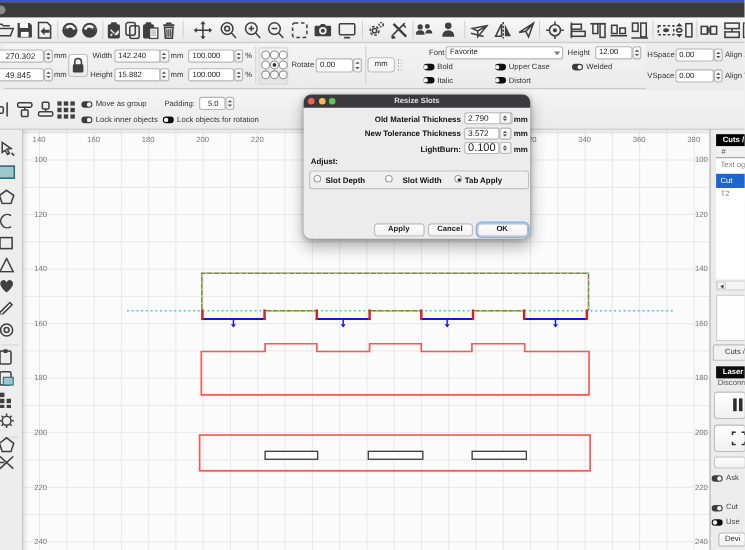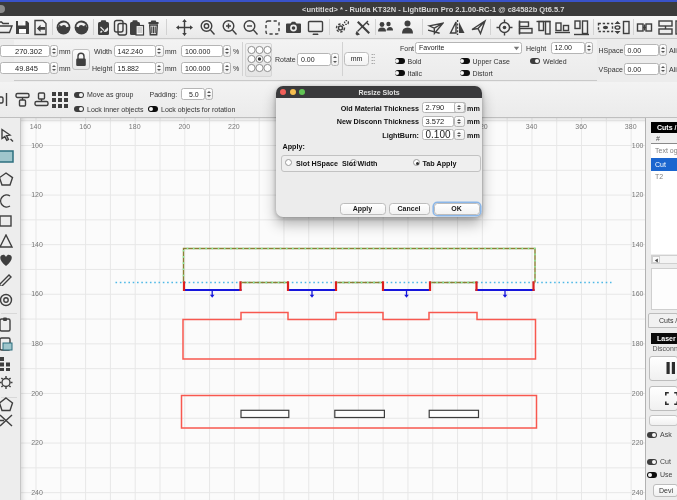--- a/index.html
+++ b/index.html
@@ -4,21 +4,21 @@
 <style>
 * { margin:0; padding:0; box-sizing:border-box; }
 html,body { width:677px; height:500px; overflow:hidden; }
 body { font-family:"Liberation Sans", sans-serif; position:relative; background:#ececec; }
 .abs { position:absolute; }
 #titleblue { left:0; top:0; width:677px; height:2px; background:#3952c8; }
 #titlebar { left:0; top:2px; width:677px; height:14px; background:#3b3b3b; }
 #titlebar .dot { position:absolute; left:-3px; top:3px; width:8px; height:8px; border-radius:50%; background:#8b8b8b; }
 #titlebar .ttl { position:absolute; left:302px; top:2.5px; font-size:7.5px; font-weight:bold; color:#d6d6d6; letter-spacing:0px; white-space:nowrap; }
 #tb1 { left:0; top:16px; width:677px; height:23px; background:linear-gradient(#f7f7f7,#e9e9e9); border-bottom:1px solid #c9c9c9; }
-#tb2 { left:14px; top:40px; width:583px; height:41px; background:linear-gradient(#f3f3f3,#ebebeb); border-bottom:1px solid #c9c9c9; }
+#tb2 { left:4px; top:40px; width:583px; height:41px; background:linear-gradient(#f3f3f3,#ebebeb); border-bottom:1px solid #c9c9c9; }
 #tb3 { left:0; top:82px; width:677px; height:36px; background:linear-gradient(#f3f3f3,#ebebeb); border-bottom:1px solid #bfbfbf; }
 .sep1 { position:absolute; top:3px; width:1px; height:16px; background:#d2d2d2; }
 .icn { position:absolute; top:3px; }
 .fld { position:absolute; background:#fff; border:1px solid #b5b5b5; border-radius:2.5px; font-size:7px; color:#222; line-height:9px; padding-left:3px; white-space:nowrap; overflow:hidden; }
 .spin { position:absolute; background:linear-gradient(#fdfdfd,#eee); border:1px solid #b5b5b5; border-radius:2.5px; }
 .spin:before, .spin:after { content:""; position:absolute; left:50%; margin-left:-2px; border-left:2px solid transparent; border-right:2px solid transparent; }
 .spin:before { top:2px; border-bottom:2.6px solid #555; }
 .spin:after { bottom:2px; border-top:2.6px solid #555; }
 .lbl { position:absolute; font-size:7px; color:#333; white-space:nowrap; }
 .tg { position:absolute; width:10px; height:6px; border-radius:3px; background:#0d0d0d; }
@@ -47,21 +47,20 @@
 .btn { position:absolute; height:12px; background:linear-gradient(#ffffff,#f2f2f2); border:1px solid #bdbdbd; border-radius:3.5px; font-size:7px; font-weight:bold; color:#1a1a1a; text-align:center; line-height:10.5px; }
 svg { display:block; }
 .ic { fill:none; stroke:#3f3f3f; stroke-width:1.4; }
 .icf { fill:#3f3f3f; stroke:none; }
 </style>
 </head>
 <body>
 <div class="abs" id="titleblue"></div>
 <div class="abs" id="titlebar">
   <div class="dot"></div>
-  <div class="ttl">&lt;untitled&gt; * - Ruida KT32N - LightBurn Pro 2.1.00-RC-1 @ c84582b Qt6.5.7</div>
 </div>
 <div class="abs" id="tb1">
   <svg class="icn" style="left:-4px;" width="17" height="17" viewBox="0 0 17 17">
       <path class="ic" d="M1 13.5 L1 4.5 Q1 3 2.5 3 L5.5 3 L7 4.5 L13 4.5"></path>
       <path class="ic" d="M1 13.5 L3.5 7 L16 7 L13.5 13.5 Z"></path>
     </svg>
   <svg class="icn" style="left:14px;" width="17" height="17" viewBox="0 0 17 17">
       <path class="icf" d="M2 2 H13 L15 4 V15 H2 Z M4 2 V6.5 H11.5 V2 Z M4 9 H13 V15 H4 Z"></path>
       <rect x="8.8" y="2.8" width="2" height="3" fill="#fff"></rect>
       <rect x="5" y="10" width="7" height="4.5" fill="#fff"></rect>
@@ -533,34 +532,34 @@
 <div class="abs" id="dialog">
   <div id="dlgtitle">
     <div class="tl" style="left:4px; background:#f2605a;"></div>
     <div class="tl" style="left:13.5px; background:#f5bd4f;"></div>
     <div class="tl" style="left:23px; background:#61c454;"></div>
     <div class="t">Resize Slots</div>
   </div>
   <div class="dlbl" style="right:63px; top:17.5px;">Old Material Thickness</div>
   <div class="fld" style="left:145.5px; top:16px; width:44px; height:11px; line-height:10px; font-size:7.5px;">2.790</div>
   <div class="spin" style="left:177.5px; top:16px; width:11px; height:11px;"></div>
-  <div class="dlbl" style="right:63px; top:31px;">New Disconn Thickness</div>
+  <div class="dlbl" style="right:63px; top:31px;">New Tolerance Thickness</div>
   <div class="fld" style="left:145.5px; top:29.5px; width:32px; height:11px; line-height:10px; font-size:7.5px;">3.572</div>
   <div class="spin" style="left:177.5px; top:29.5px; width:11px; height:11px;"></div>
   <div class="dlbl" style="right:63px; top:44.5px;">LightBurn:</div>
   <div class="fld" style="left:145.5px; top:43px; width:32px; height:11px; line-height:10px; font-size:10px;">0.100</div>
   <div class="spin" style="left:177.5px; top:43px; width:11px; height:11px;"></div>
   <div class="dlbl" style="left:191px; top:17.5px; text-align:left;">mm</div>
   <div class="dlbl" style="left:191px; top:31px; text-align:left;">mm</div>
   <div class="dlbl" style="left:191px; top:44.5px; text-align:left;">mm</div>
-  <div class="dlbl" style="left:6.5px; top:56px; text-align:left;">Apply:</div>
+  <div class="dlbl" style="left:6.5px; top:56px; text-align:left;">Adjust:</div>
   <div style="position:absolute; left:4.5px; top:69px; width:200px; height:16.5px; background:#efefef; border:1px solid #c2c2c2; border-radius:3px;"></div>
   <div class="rad" style="left:9px; top:73px;"></div>
-  <div class="dlbl" style="left:20px; top:72.5px; text-align:left;">Slot HSpace</div>
+  <div class="dlbl" style="left:20px; top:72.5px; text-align:left;">Slot Depth</div>
   <div class="rad" style="left:73.5px; top:73px;"></div>
-  <div class="dlbl" style="left:66px; top:72.5px; text-align:right;">Slot Width</div>
+  <div class="dlbl" style="left:90px; top:72.5px; text-align:right;">Slot Width</div>
   <div class="rad" style="left:137px; top:73px;"></div>
   <div style="position:absolute; left:139.8px; top:75.8px; width:3.4px; height:3.4px; border-radius:50%; background:#2c2c2c;"></div>
   <div class="dlbl" style="left:146.5px; top:72.5px; text-align:left;">Tab Apply</div>
   <div class="btn" style="left:63.5px; top:117px; width:46px;">Apply</div>
   <div class="btn" style="left:112.5px; top:117px; width:41px;">Cancel</div>
   <div class="btn" style="left:157.5px; top:117px; width:46px; box-shadow:0 0 0 1.6px #8ab6e8;">OK</div>
 </div>
 
 </body></html>

